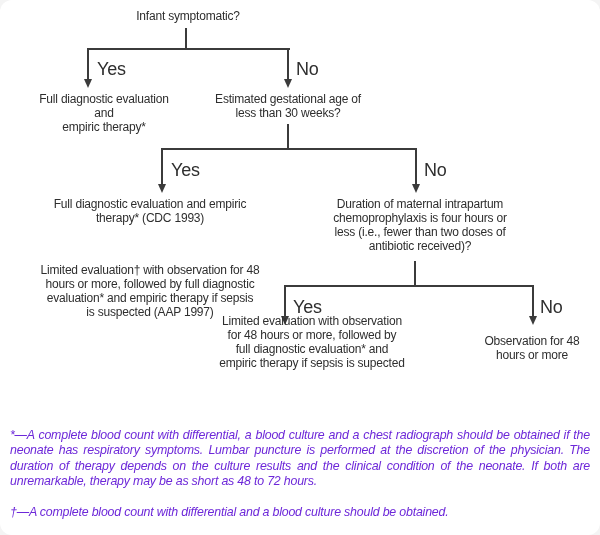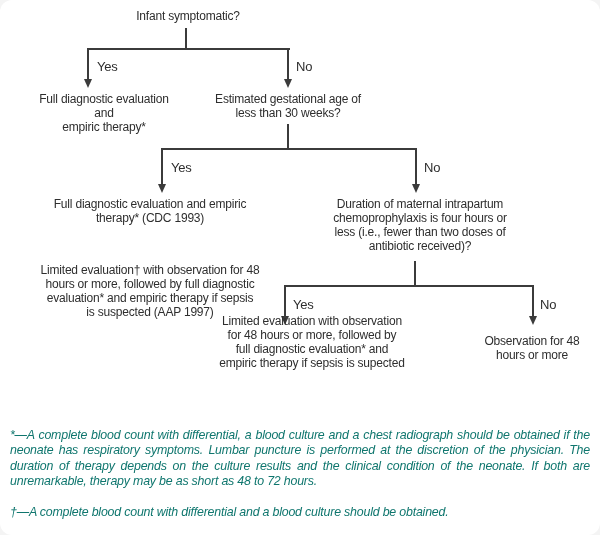--- a/index.html
+++ b/index.html
@@ -21,40 +21,40 @@
   .node{
     position:absolute;
     font-size:12px;
     line-height:14px;
     letter-spacing:-0.2px;
     text-align:center;
     white-space:pre-line;
   }
   .branch-label{
     position:absolute;
-    font-size:13px;
+    font-size:18px;
     letter-spacing:-0.2px;
   }
   .hline{position:absolute;height:2px;background:var(--line);}
   .vline{position:absolute;width:2px;background:var(--line);}
   .arrowhead{
     position:absolute;width:0;height:0;
     border-left:4px solid transparent;
     border-right:4px solid transparent;
     border-top:9px solid var(--line);
   }
   .footnote{
     position:absolute;
     left:10px;width:580px;
     font-size:12.4px;
     font-style:italic;
     line-height:15.3px;
     letter-spacing:-0.2px;
     text-align:justify;
-    color:#0f766e;
+    color:#6d28d9;
   }
 </style>
 </head>
 <body>
 
 <div id="canvas">
 
   <div class="node" style="left:88px;top:9px;width:200px;">Infant symptomatic?</div>
 
   <div class="vline" style="left:185px;top:28px;height:20px;"></div>

